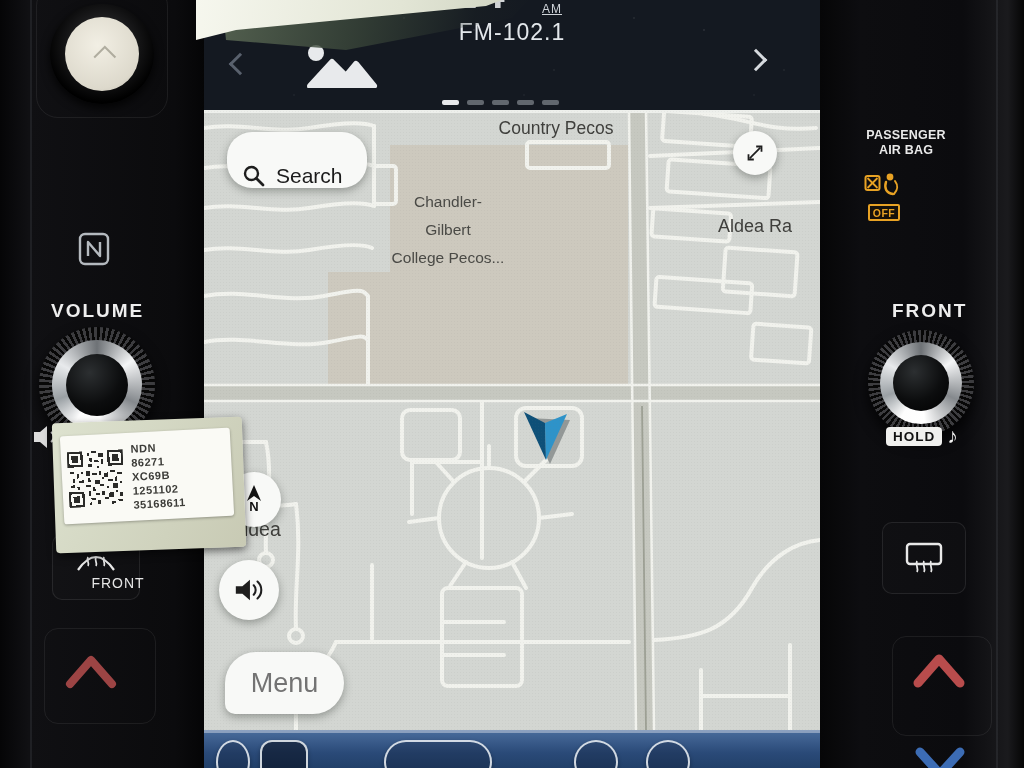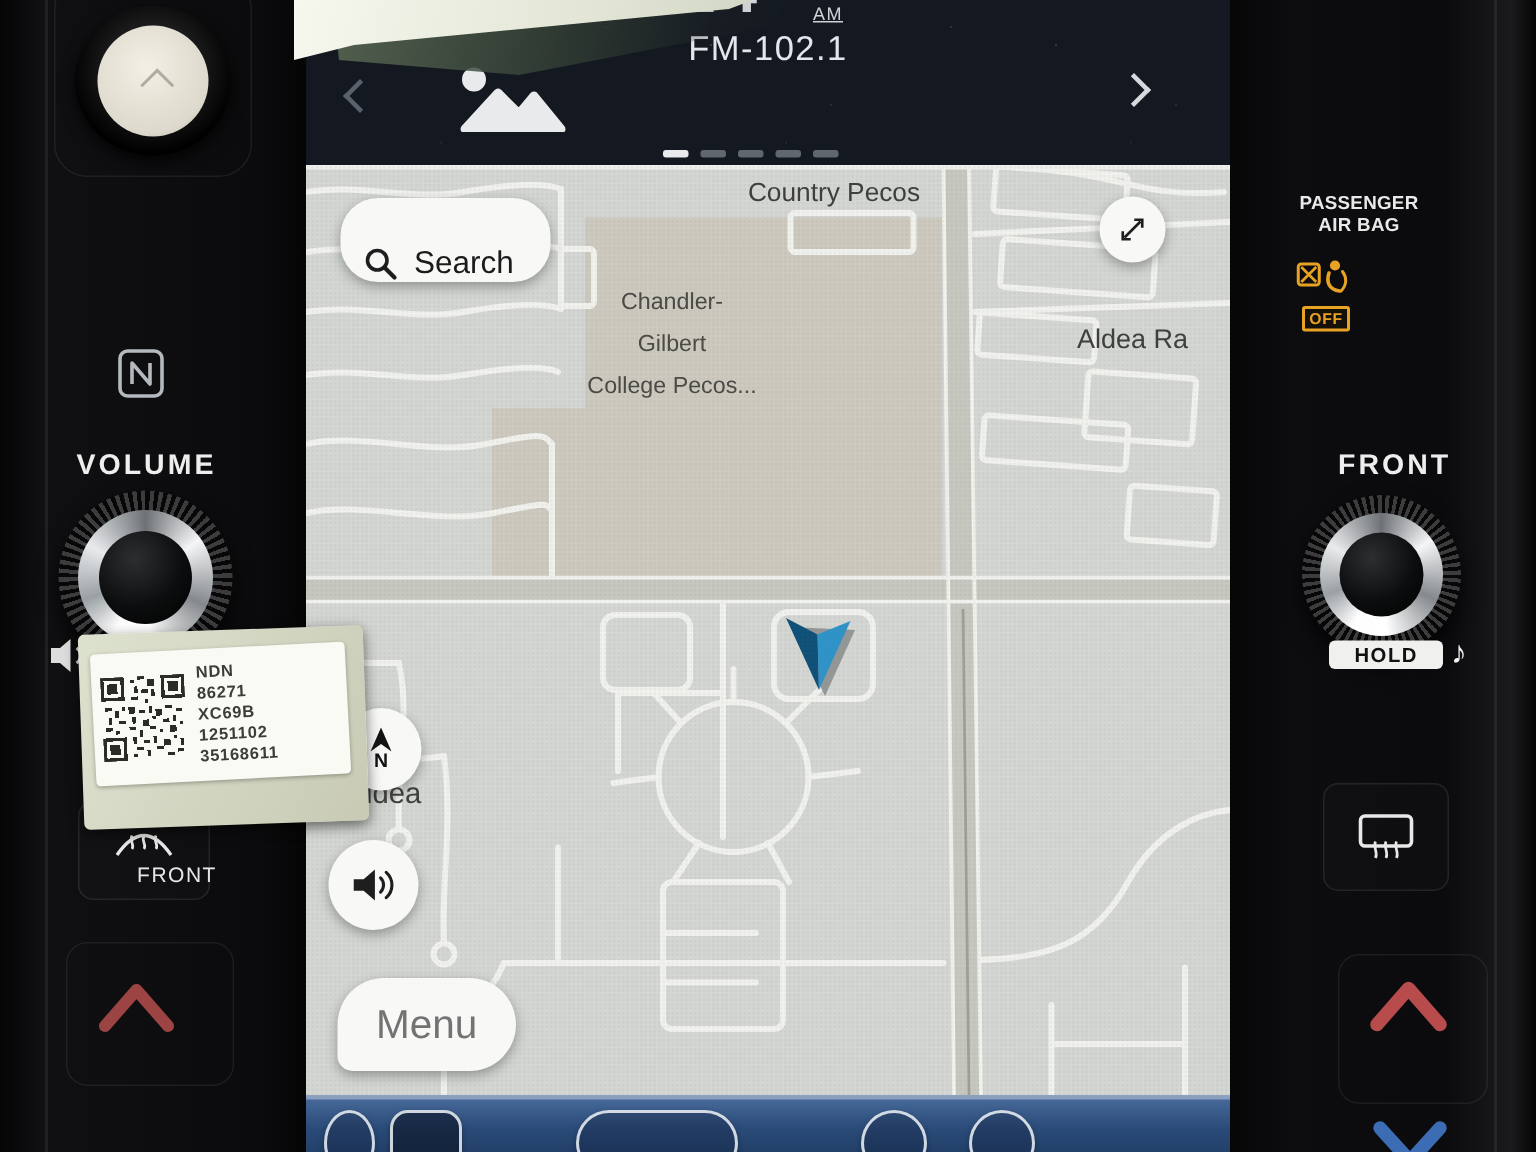--- a/index.html
+++ b/index.html
@@ -40,21 +40,21 @@
 
   .chev-btn{position:absolute;}
 
   
   .airbag-label{position:absolute;left:40px;top:128px;width:92px;text-align:center;color:#e9e9e9;
     font-size:12.5px;font-weight:bold;line-height:15px;letter-spacing:.2px;}
   .off-badge{position:absolute;left:48px;top:204px;width:32px;height:17px;border:2px solid var(--warn-orange);
     border-radius:2px;color:var(--warn-orange);font-size:10.5px;font-weight:bold;display:flex;align-items:center;justify-content:center;
     background:rgba(40,25,0,.35);letter-spacing:.5px;}
   .hold-badge{position:absolute;left:66px;top:424px;display:flex;align-items:center;gap:5px;}
-  .hold-badge .box{background:#f0f0ee;border-radius:4px;padding:2px 17px;color:#111;font-size:13.5px;font-weight:bold;letter-spacing:1px;}
+  .hold-badge .box{background:#f0f0ee;border-radius:4px;padding:2px 7px;color:#111;font-size:13.5px;font-weight:bold;letter-spacing:1px;}
   .hold-badge .note{color:#f2f2f2;font-size:21px;}
 
   
   .screen{position:absolute;left:204px;top:0;width:616px;height:768px;background:var(--screen-dark);}
   .media-strip{position:absolute;left:0;top:0;width:616px;height:110px;background-color:var(--screen-dark);
     background-image:radial-gradient(1px 1px at 40px 30px,rgba(255,255,255,.25),transparent),
                      radial-gradient(1px 1px at 120px 70px,rgba(255,255,255,.16),transparent),
                      radial-gradient(1px 1px at 200px 18px,rgba(255,255,255,.2),transparent),
                      radial-gradient(1px 1px at 90px 95px,rgba(255,255,255,.12),transparent);
     background-size:230px 110px;}

